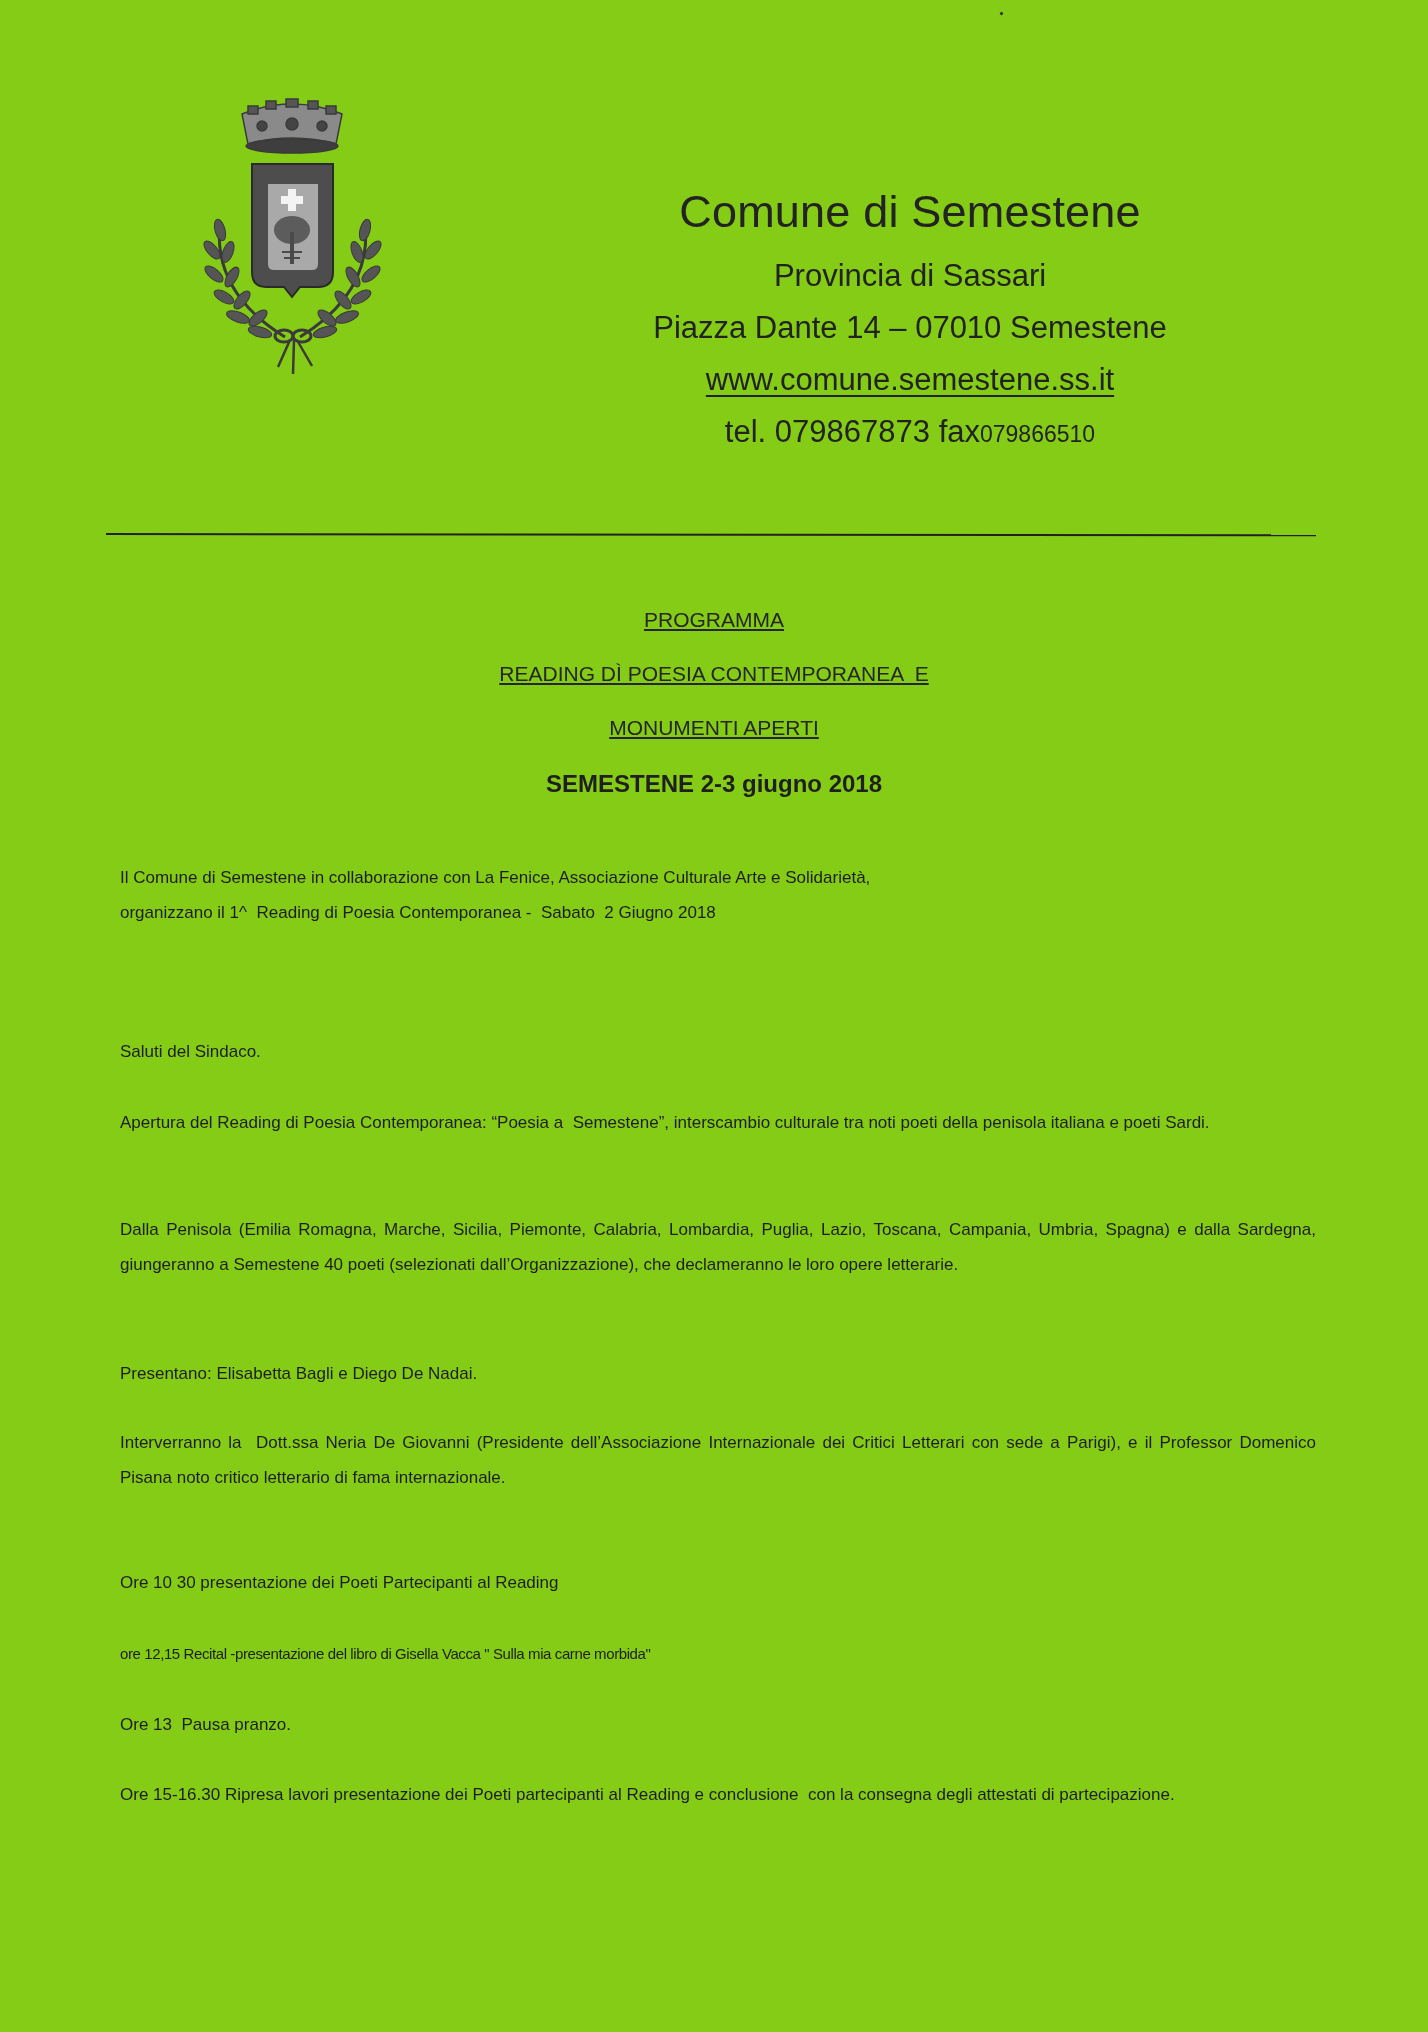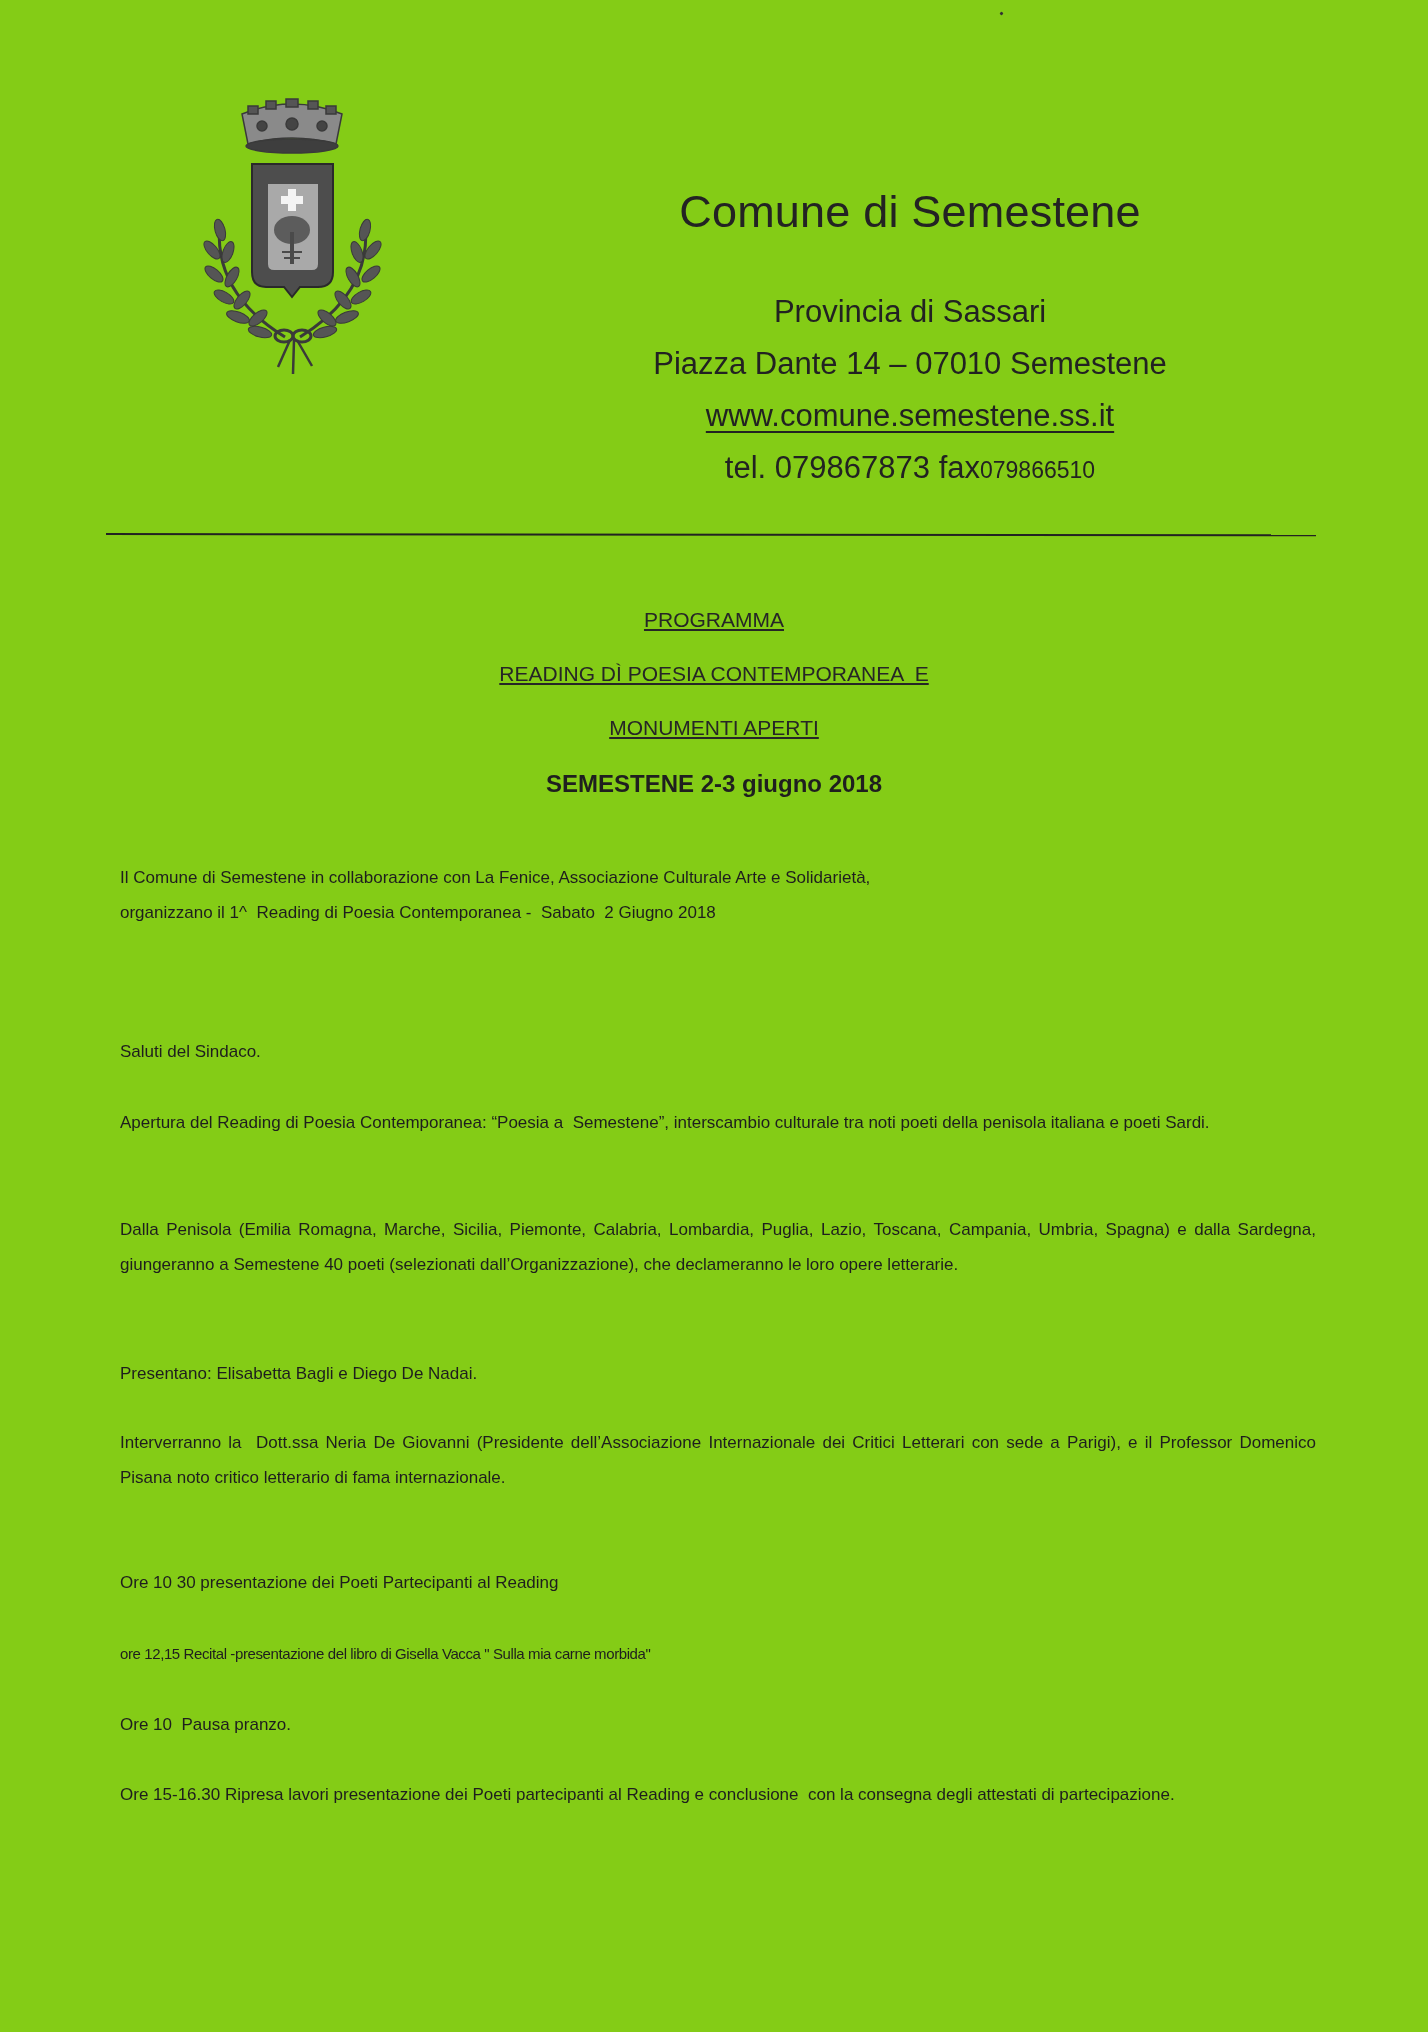--- a/index.html
+++ b/index.html
@@ -6,21 +6,21 @@
   body { width: 1428px; height: 2032px; position: relative; overflow: hidden; color: #1c1c1c; }
   .page { position: absolute; left: 0; top: 0; width: 1428px; height: 2032px; background: #84cc16; padding-left: 32px; }
   .sans { font-family: "Liberation Sans", sans-serif; }
 
   
   .crest { position: absolute; left: 190px; top: 92px; width: 205px; height: 285px; }
 
   
   .lh { position: absolute; left: 560px; width: 700px; text-align: center; white-space: nowrap; }
   .lh-title { top: 186px; font-size: 45px; letter-spacing: 0.2px; color: #232323; }
-  .lh-line { font-size: 31px; color: #222; margin-top: 36px; }
+  .lh-line { font-size: 31px; color: #222; }
   .lh-prov { top: 258px; }
   .lh-addr { top: 310px; }
   .lh-web { top: 362px; text-decoration: underline; text-underline-offset: 5px; text-decoration-thickness: 2px; }
   .lh-tel { top: 414px; }
   .lh-tel .fax-num { font-size: 23px; }
 
   .divider { position: absolute; left: 106px; top: 533px; width: 1210px; height: 2px; background: #222; transform: rotate(0.06deg); transform-origin: left; }
   .scanmark { position: absolute; left: 1000px; top: 12px; width: 3px; height: 3px; background: #333; border-radius: 1px; transform: rotate(40deg); }
 
   
@@ -126,16 +126,16 @@
   <div class="p sans" style="top:1034px;">Saluti del Sindaco.</div>
 
   <div class="p sans just" style="top:1212px;">Dalla Penisola (Emilia Romagna, Marche, Sicilia, Piemonte, Calabria, Lombardia, Puglia, Lazio, Toscana, Campania, Umbria, Spagna) e dalla Sardegna, giungeranno a Semestene 40 poeti (selezionati dall’Organizzazione), che declameranno le  loro opere letterarie.</div>
 
   <div class="p sans" style="top:1356px;">Presentano: Elisabetta Bagli e Diego De Nadai.</div>
 
   <div class="p sans just" style="top:1425px; white-space:pre-wrap;">Interverranno la  Dott.ssa Neria De Giovanni (Presidente dell’Associazione Internazionale dei Critici Letterari con sede a Parigi), e il Professor Domenico Pisana noto critico letterario di fama internazionale.</div>
 
   <div class="p sans nowrap" style="top:1565px;">Ore 10 30 presentazione dei Poeti Partecipanti al Reading</div>
   <div class="p arialish nowrap" style="top:1636px;">ore 12,15 Recital -presentazione del libro di Gisella Vacca " Sulla mia carne morbida"</div>
-  <div class="p sans nowrap" style="top:1707px; white-space:pre;">Ore 10  Pausa pranzo.</div>
+  <div class="p sans nowrap" style="top:1707px; white-space:pre;">Ore 13  Pausa pranzo.</div>
   <div class="p sans just" style="top:1777px; white-space:pre-wrap;">Ore 15-16.30 Ripresa lavori presentazione dei Poeti partecipanti al Reading e conclusione  con la consegna degli attestati di partecipazione.</div>
 
 </div>
 
 </body></html>

